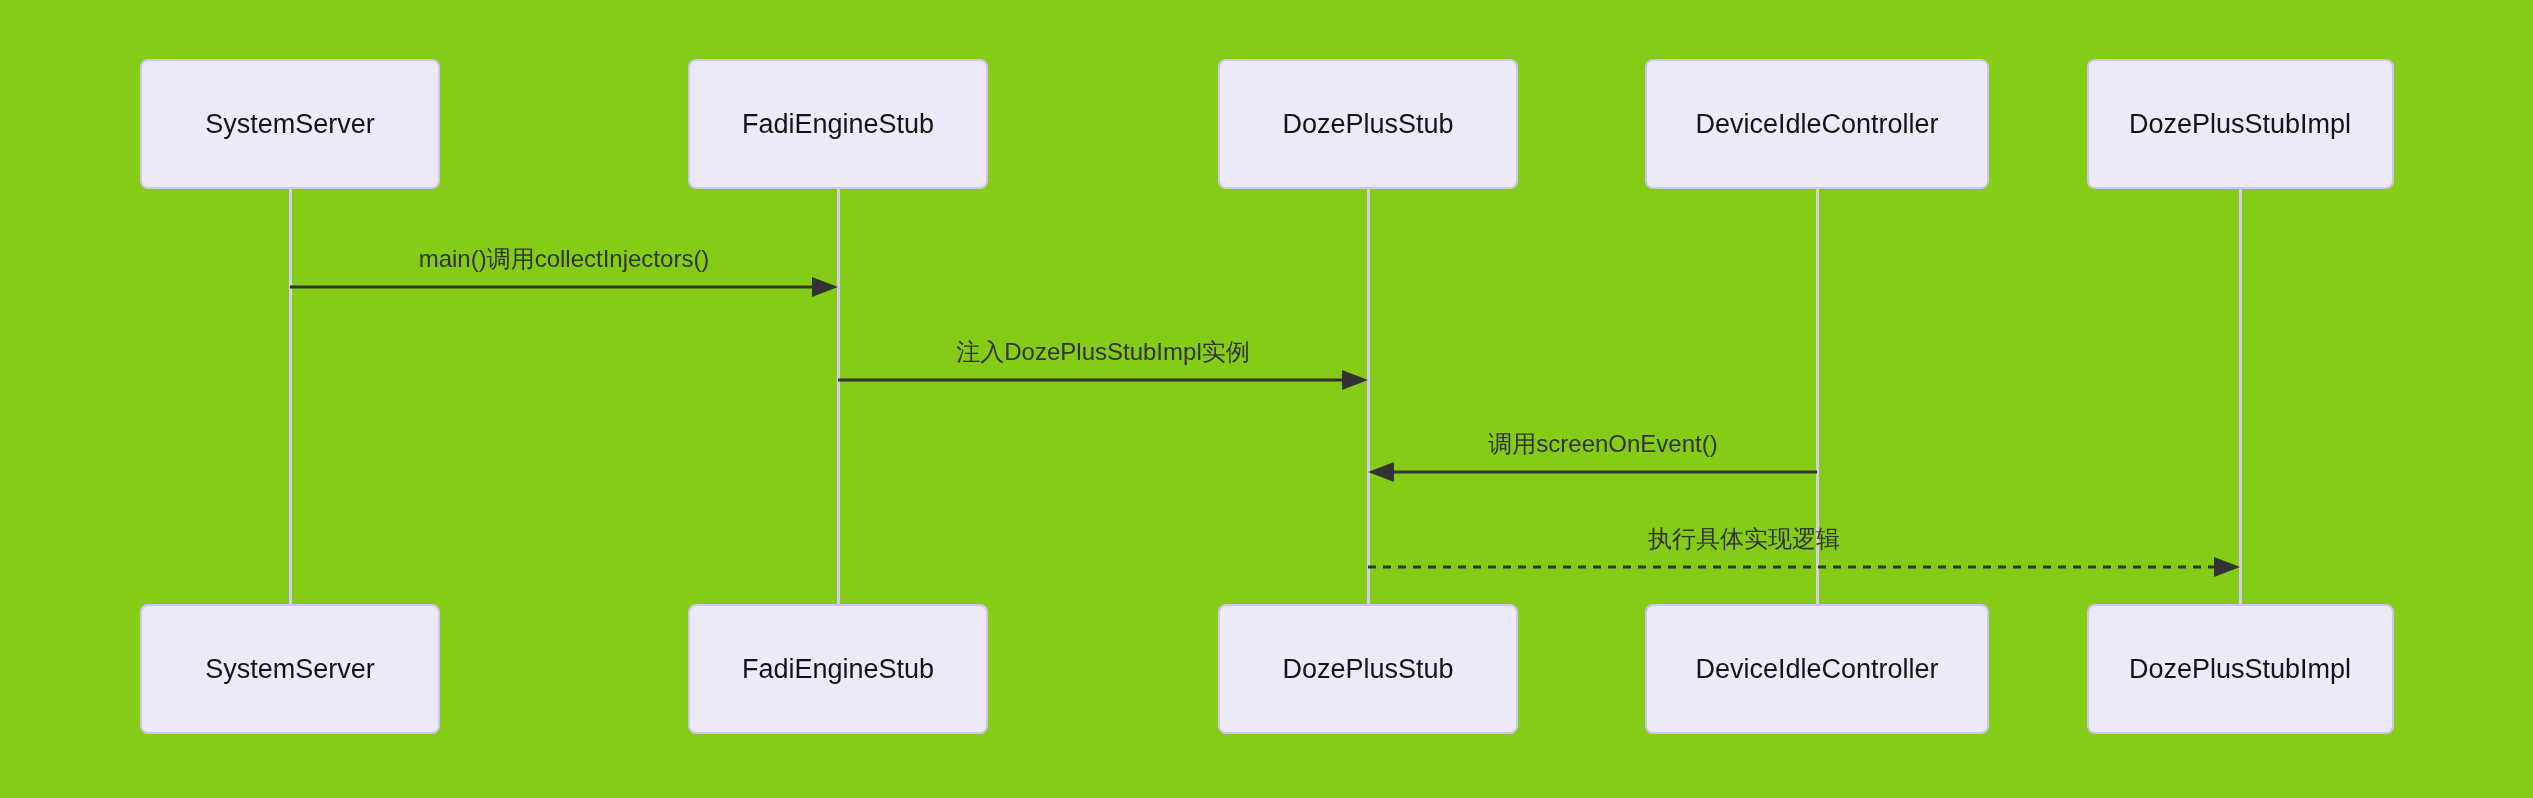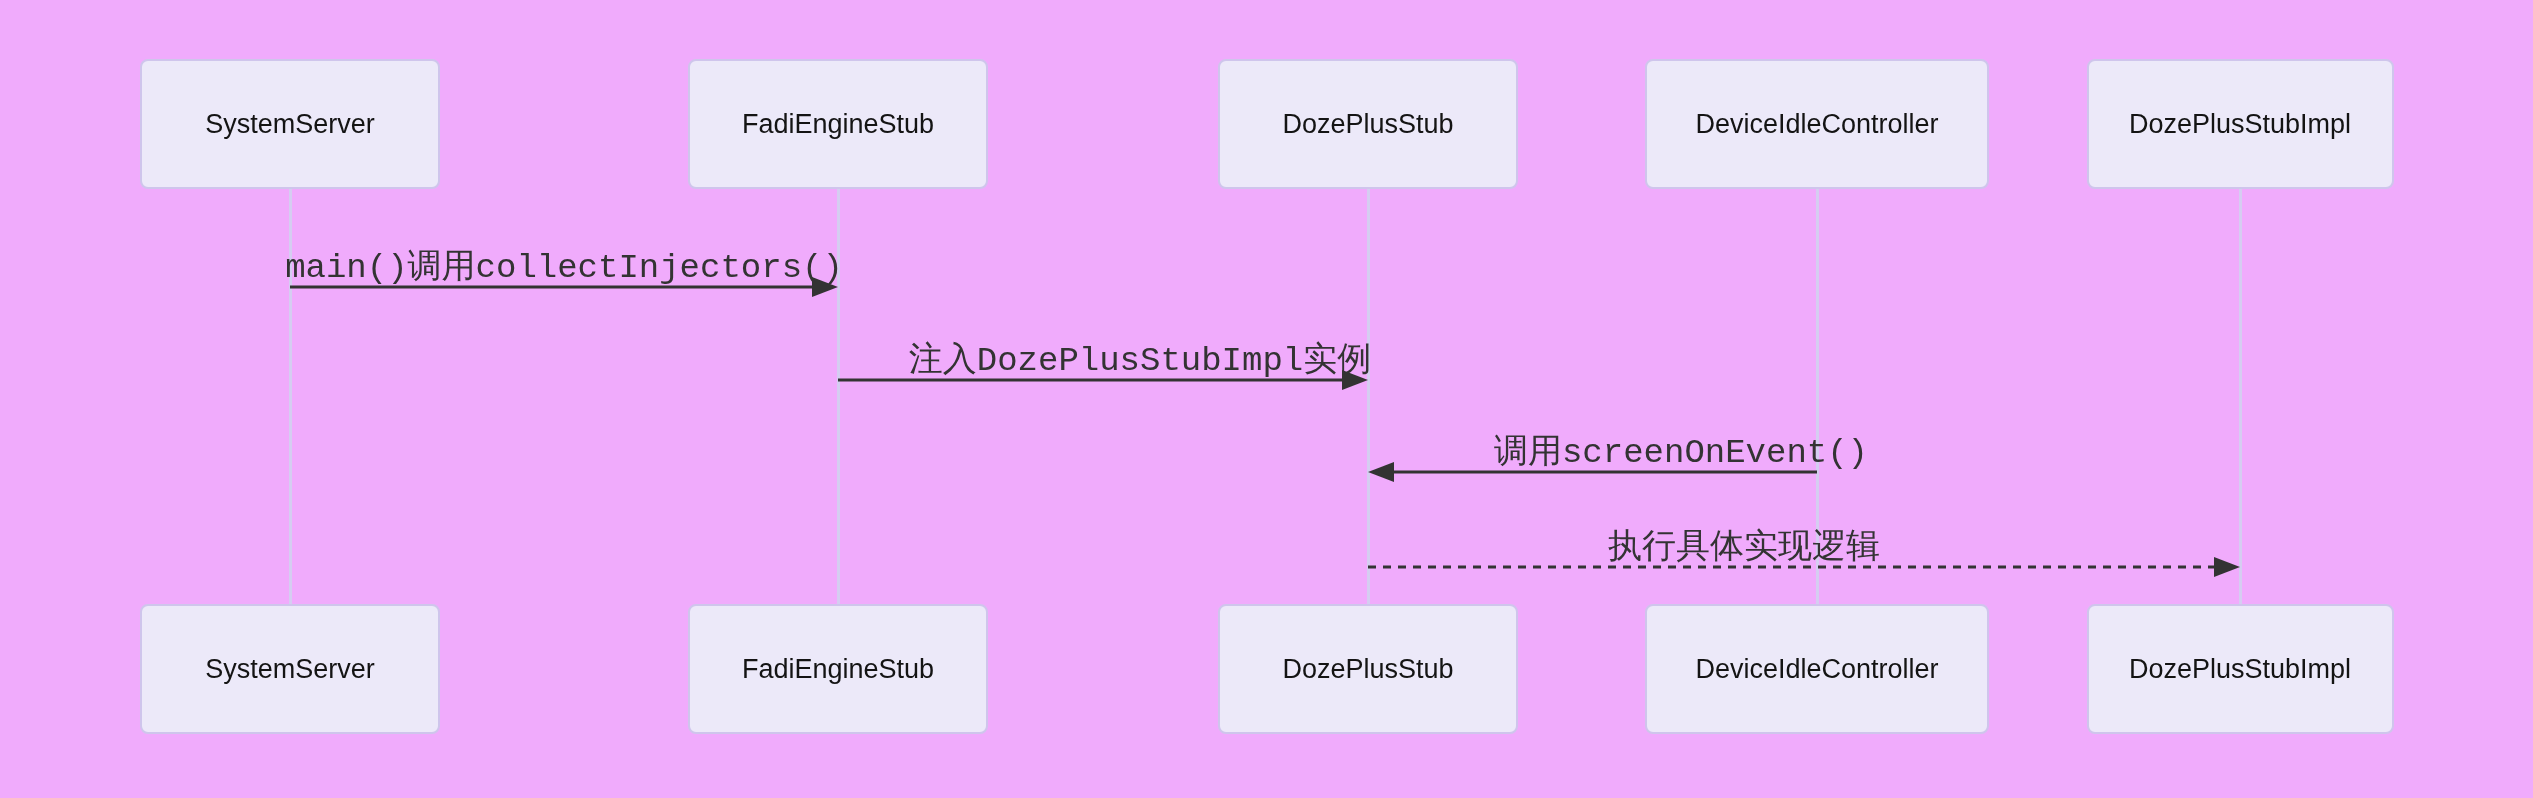--- a/index.html
+++ b/index.html
@@ -5,21 +5,21 @@
   html, body {
     margin: 0;
     padding: 0;
     background: #ffffff;
     font-family: "Liberation Sans", "DejaVu Sans", sans-serif;
   }
   #diagram {
     position: relative;
     width: 2533px;
     height: 798px;
-    background: #f0abfc;
+    background: #84cc16;
     overflow: hidden;
   }
   .actor-box {
     position: absolute;
     box-sizing: border-box;
     border-radius: 8px;
     border: 2px solid #cfc5ec;
     background: #ece9f9;
     display: flex;
     align-items: center;
@@ -29,24 +29,23 @@
     white-space: nowrap;
   }
   .lifeline {
     position: absolute;
     width: 3px;
     background: #d5cdf1;
   }
   .msg-label {
     position: absolute;
     transform: translateX(-50%);
-    font-size: 34px;
+    font-size: 24px;
     color: #333333;
     white-space: nowrap;
-    font-family: Liberation Mono, monospace;
   }
   #arrows-svg {
     position: absolute;
     left: 0;
     top: 0;
   }
 </style>
 </head>
 <body>
 
@@ -95,17 +94,17 @@
       </div>
       <div class="actor-box" style="left: 2086.5px; top: 59px; width: 307px; height: 130px; background: rgb(236, 233, 249); border-color: rgb(207, 197, 236); color: rgb(20, 20, 20);">
         <span>DozePlusStubImpl</span>
       </div>
       <div class="actor-box" style="left: 2086.5px; top: 604px; width: 307px; height: 130px; background: rgb(236, 233, 249); border-color: rgb(207, 197, 236); color: rgb(20, 20, 20);">
         <span>DozePlusStubImpl</span>
       </div>
     </div>
   <div id="labels-layer">
       <div class="msg-label" style="left: 564px; top: 243px; color: rgb(51, 51, 51);">main()调用collectInjectors()</div>
-      <div class="msg-label" style="left: 1140px; top: 336px; color: rgb(51, 51, 51);">注入DozePlusStubImpl实例</div>
-      <div class="msg-label" style="left: 1681px; top: 428px; color: rgb(51, 51, 51);">调用screenOnEvent()</div>
+      <div class="msg-label" style="left: 1103px; top: 336px; color: rgb(51, 51, 51);">注入DozePlusStubImpl实例</div>
+      <div class="msg-label" style="left: 1603px; top: 428px; color: rgb(51, 51, 51);">调用screenOnEvent()</div>
       <div class="msg-label" style="left: 1744px; top: 523px; color: rgb(51, 51, 51);">执行具体实现逻辑</div>
     </div>
 </div>
 
 </body></html>

